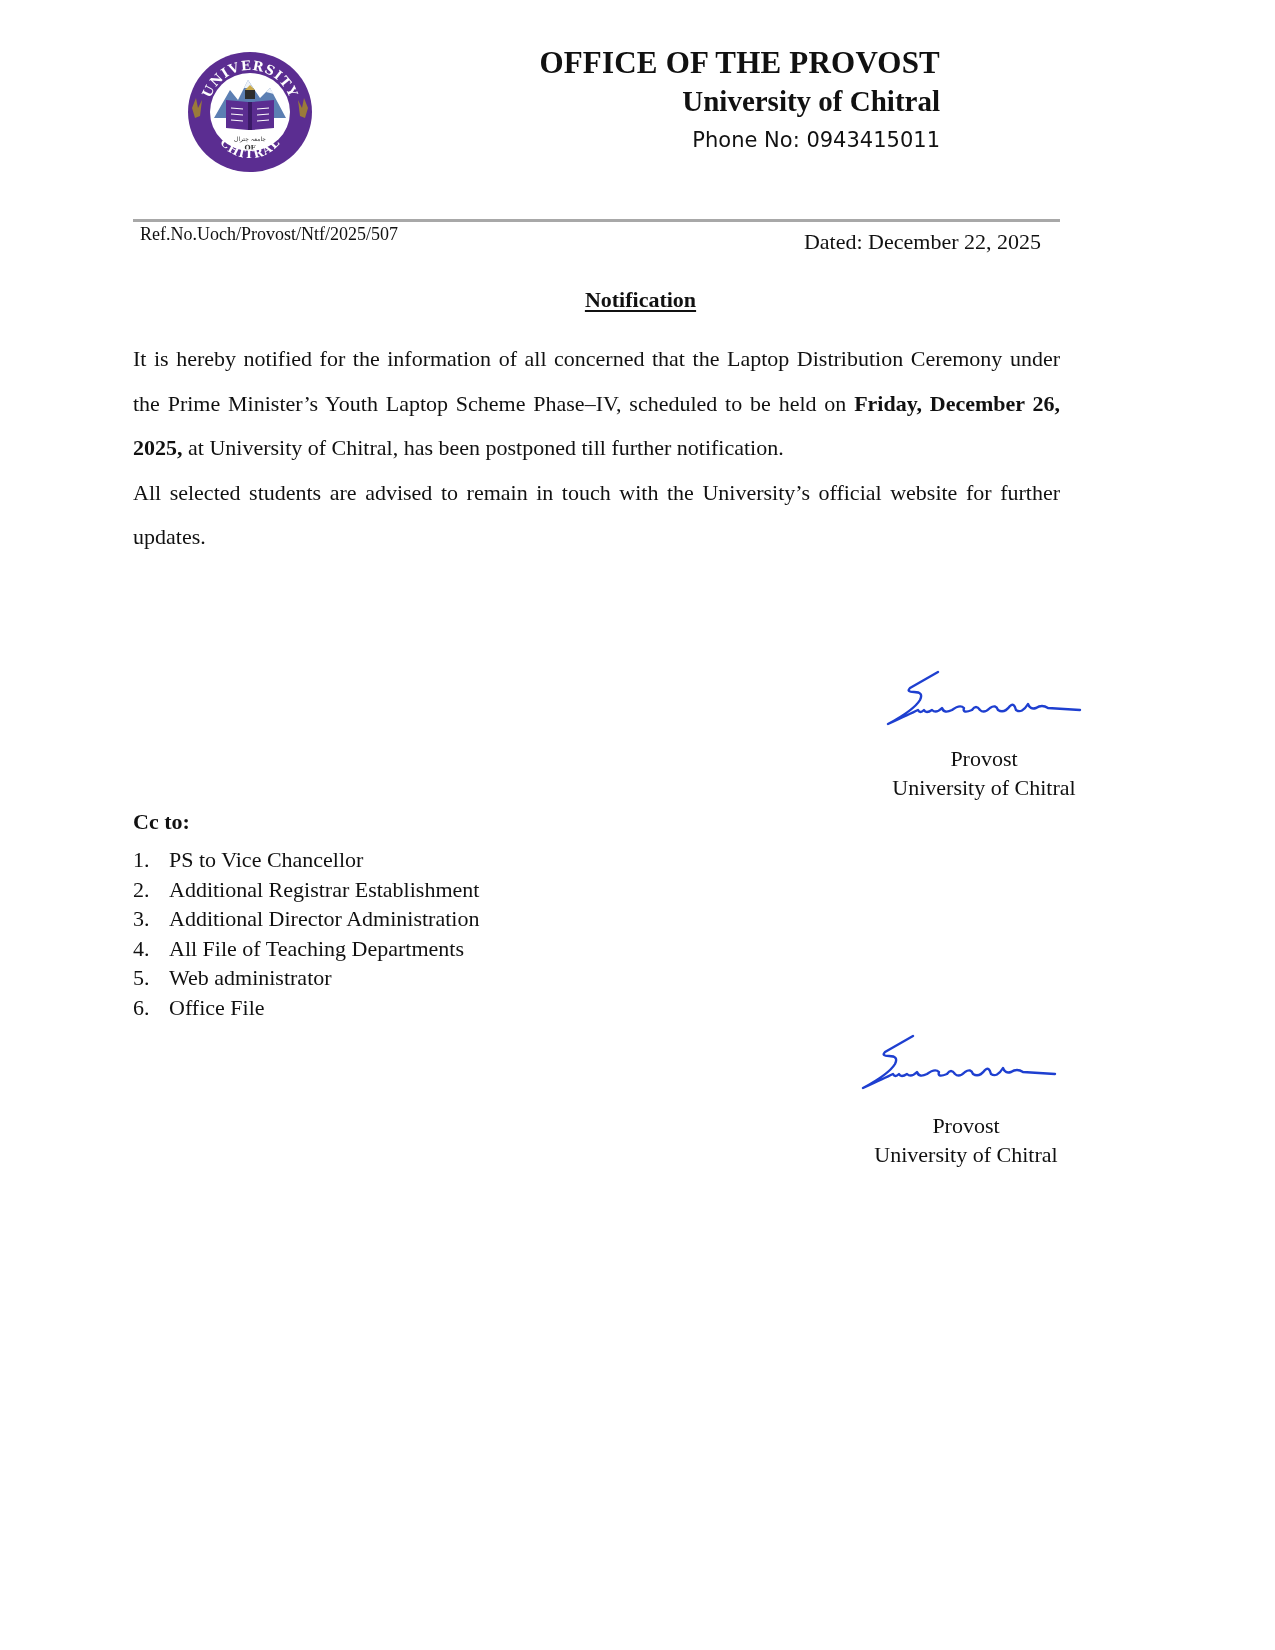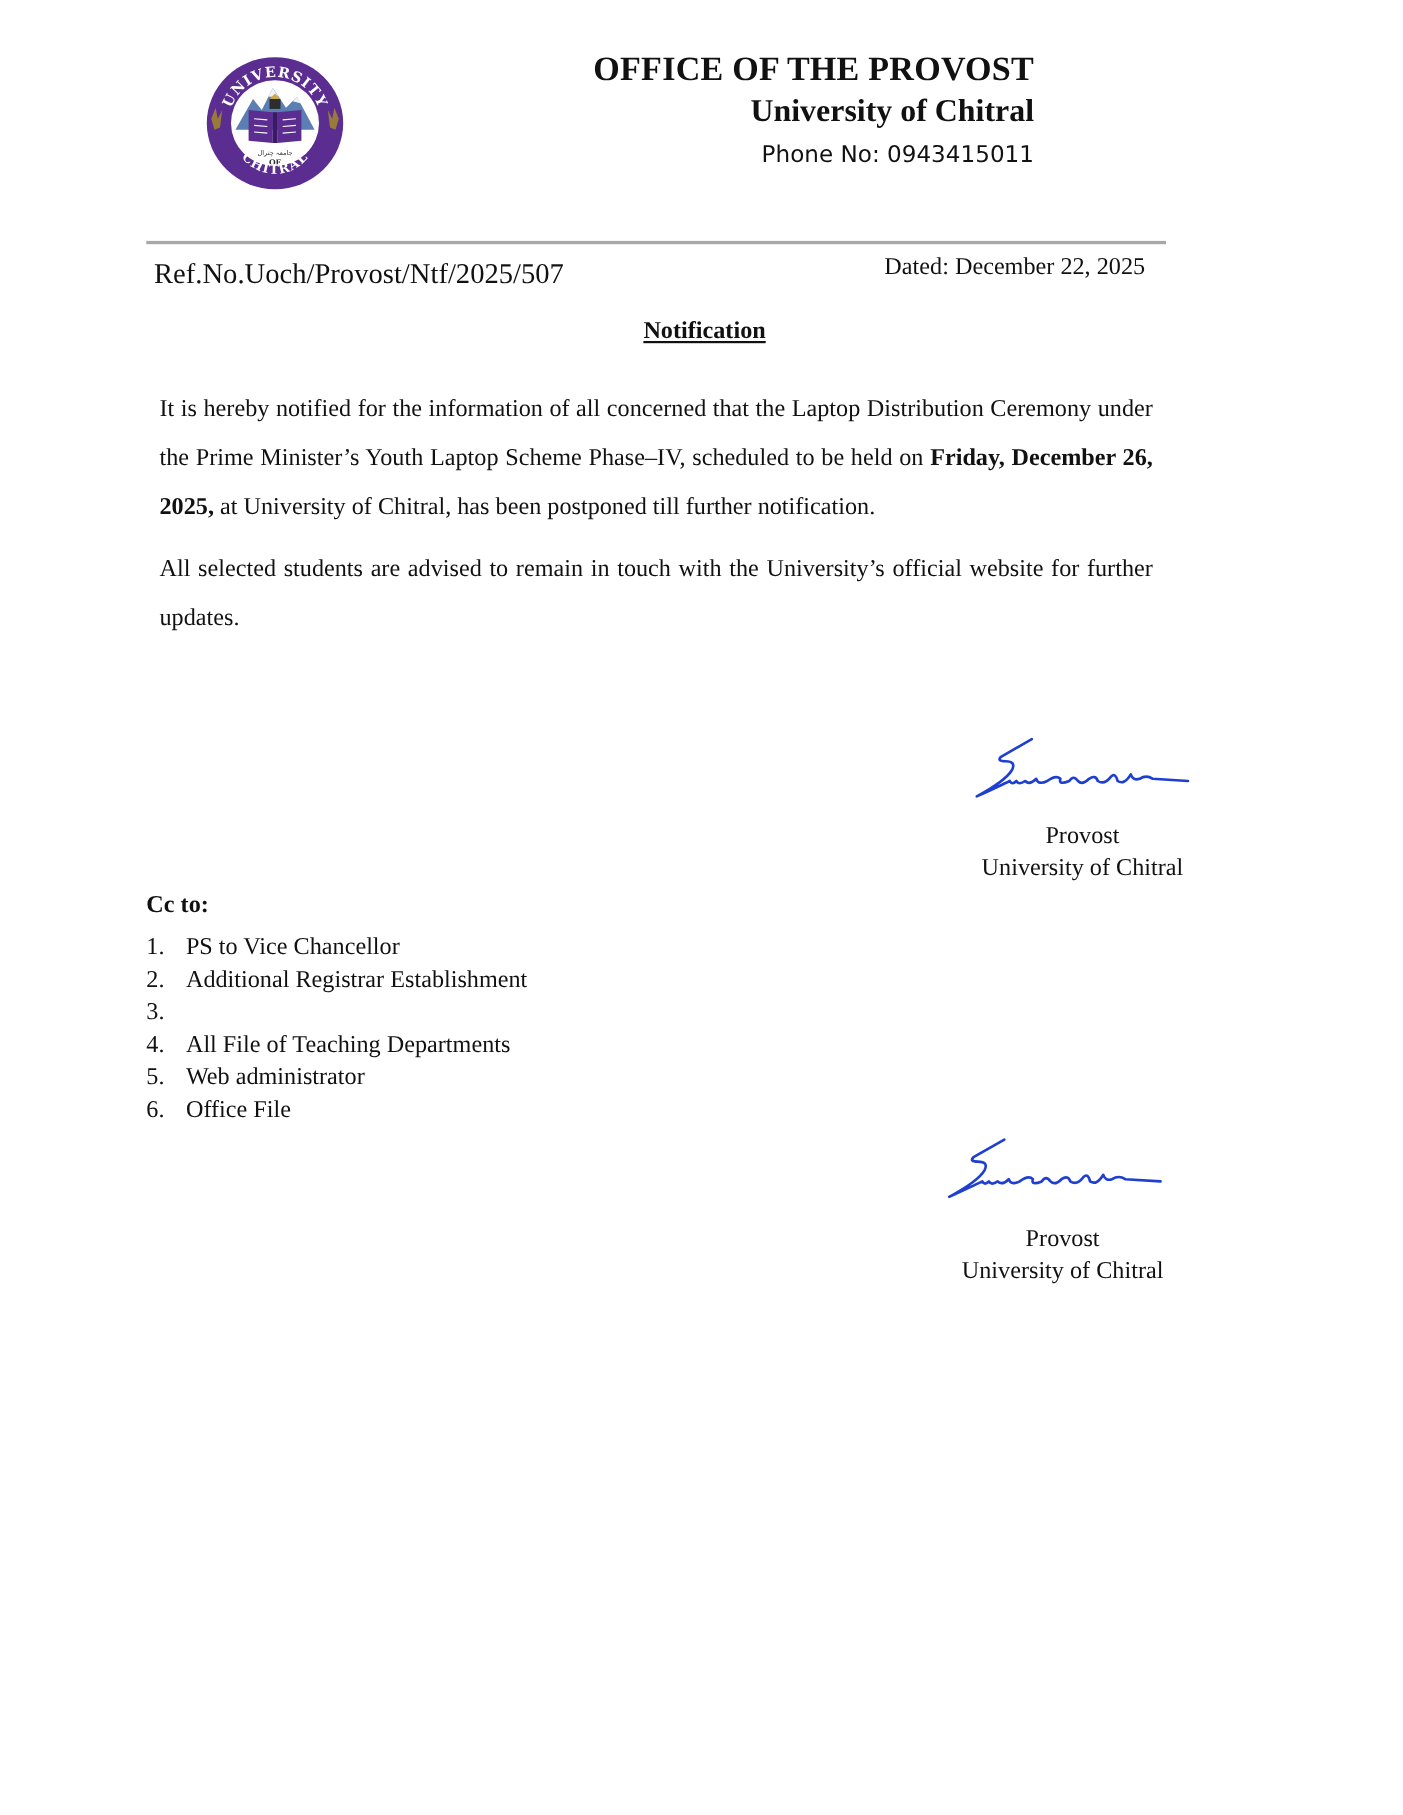--- a/index.html
+++ b/index.html
@@ -9,29 +9,29 @@
 
     #logo { position: absolute; left: 186px; top: 50px; width: 128px; height: 124px; }
 
     .header-block { position: absolute; left: 360px; width: 580px; top: 44px; text-align: right; }
     .office-title { font-size: 31px; font-weight: bold; line-height: 38px; letter-spacing: 0.2px; }
     .univ-title { font-size: 29px; font-weight: bold; line-height: 38px; }
     .phone { font-size: 21px; line-height: 36px; margin-top: 2px; color: #111; }
 
     .rule { position: absolute; left: 133px; top: 219px; width: 927px; height: 3px; background: #a8a8a8; }
 
-    .ref { position: absolute; left: 140px; top: 234px; font-size: 26px; }
+    .ref { position: absolute; left: 140px; top: 224px; font-size: 18px; }
     .dated { position: absolute; right: 234px; top: 229px; font-size: 22px; }
 
     .notif-heading { position: absolute; left: 0; width: 1193px; top: 287px; text-align: center;
       font-size: 22px; font-weight: bold; text-decoration: underline; text-underline-offset: 3px; padding-left: 44px; }
 
     .body-text { position: absolute; left: 133px; width: 927px; top: 337px; font-size: 22px;
       line-height: 44.5px; text-align: justify; }
-    .body-text p { margin: 12px; }
+    .body-text p { margin: 0; }
     .body-text b { font-weight: bold; }
 
     .sig { position: absolute; width: 210px; height: 70px; }
     .sig svg { width: 100%; height: 100%; }
     .sig1 { left: 880px; top: 664px; }
     .sig2 { left: 855px; top: 1028px; }
 
     .signatory { position: absolute; text-align: center; font-size: 22px; line-height: 29px; }
     .signatory1 { left: 864px; width: 240px; top: 744px; }
     .signatory2 { left: 846px; width: 240px; top: 1111px; }
@@ -121,20 +121,21 @@
   <li>
       <span class="cc-num">1.</span>
       <span>PS to Vice Chancellor</span>
     </li>
   <li>
       <span class="cc-num">2.</span>
       <span>Additional Registrar Establishment</span>
     </li>
   <li>
       <span class="cc-num">3.</span>
+      <span>Additional Director Administration</span>
     </li>
   <li>
       <span class="cc-num">4.</span>
       <span>All File of Teaching Departments</span>
     </li>
   <li>
       <span class="cc-num">5.</span>
       <span>Web administrator</span>
     </li>
   <li>

